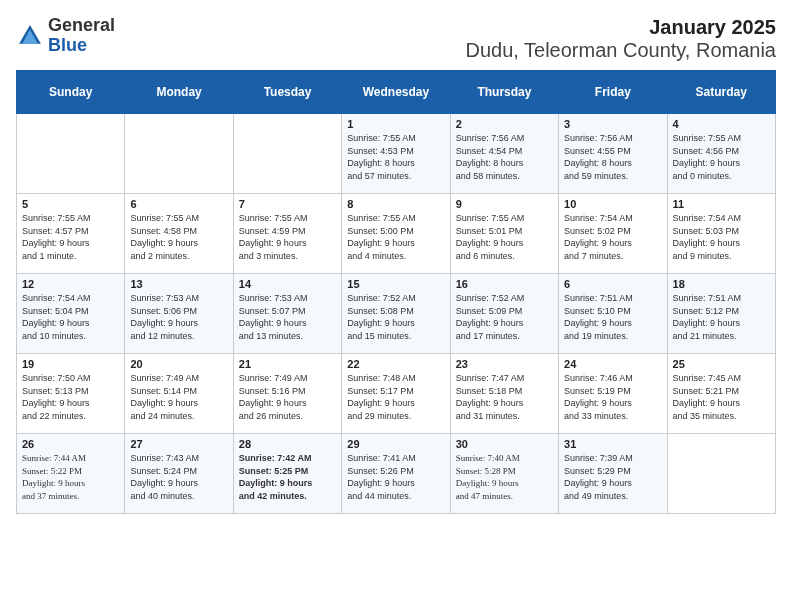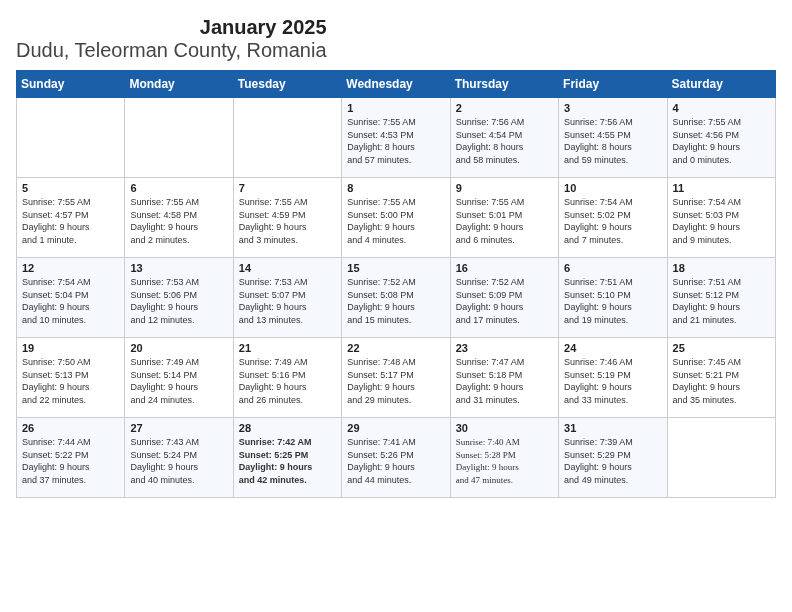--- a/index.html
+++ b/index.html
@@ -47,22 +47,22 @@
     table {
       width: 100%;
       border-collapse: collapse;
       table-layout: fixed;
     }
     thead tr th {
       background: #1a5fa8;
       color: #fff;
       font-size: 12px;
       font-weight: bold;
-      padding: 6px 4px;
-      text-align: left;
+      padding: 14px 4px;
+      text-align: center;
       border: 1px solid #1a5fa8;
     }
     tbody tr td {
       vertical-align: top;
       border: 1px solid #ccc;
       padding: 4px 5px;
       font-size: 9.5px;
       color: #333;
       height: 80px;
       width: 14.28%;
@@ -86,20 +86,30 @@
       line-height: 1.4;
     }
     .empty-cell {
       background: #fff !important;
     }
   </style>
 </head>
 <body>
 
 <div class="header">
+  <div class="logo">
+    <svg class="logo-icon" viewBox="0 0 36 36">
+      <polygon points="18,4 32,28 4,28" fill="#1a5fa8"></polygon>
+      <polygon points="18,10 28,28 8,28" fill="#5ba3e0"></polygon>
+    </svg>
+    <div class="logo-text">
+      <span class="logo-general">General</span><br>
+      <span class="logo-blue">Blue</span>
+    </div>
+  </div>
   <div class="title-block">
     <div class="month-title">January 2025</div>
     <div class="subtitle">Dudu, Teleorman County, Romania</div>
   </div>
 </div>
 
 <table>
   <thead>
     <tr>
       <th>Sunday</th>
@@ -294,21 +304,21 @@
           <span class="day-num">25</span>
           <div class="day-info" style="white-space: pre-line;">Sunrise: 7:45 AM
 Sunset: 5:21 PM
 Daylight: 9 hours
 and 35 minutes.</div>
         </td>
       </tr>
       <tr>
         <td>
           <span class="day-num">26</span>
-          <div class="day-info" style="white-space: pre-line;">Sunrise: 7:44 AM
+          <div class="day-info" style="white-space: pre-line; font-family: Liberation Serif, serif;">Sunrise: 7:44 AM
 Sunset: 5:22 PM
 Daylight: 9 hours
 and 37 minutes.</div>
         </td>
         <td>
           <span class="day-num">27</span>
           <div class="day-info" style="white-space: pre-line;">Sunrise: 7:43 AM
 Sunset: 5:24 PM
 Daylight: 9 hours
 and 40 minutes.</div>

